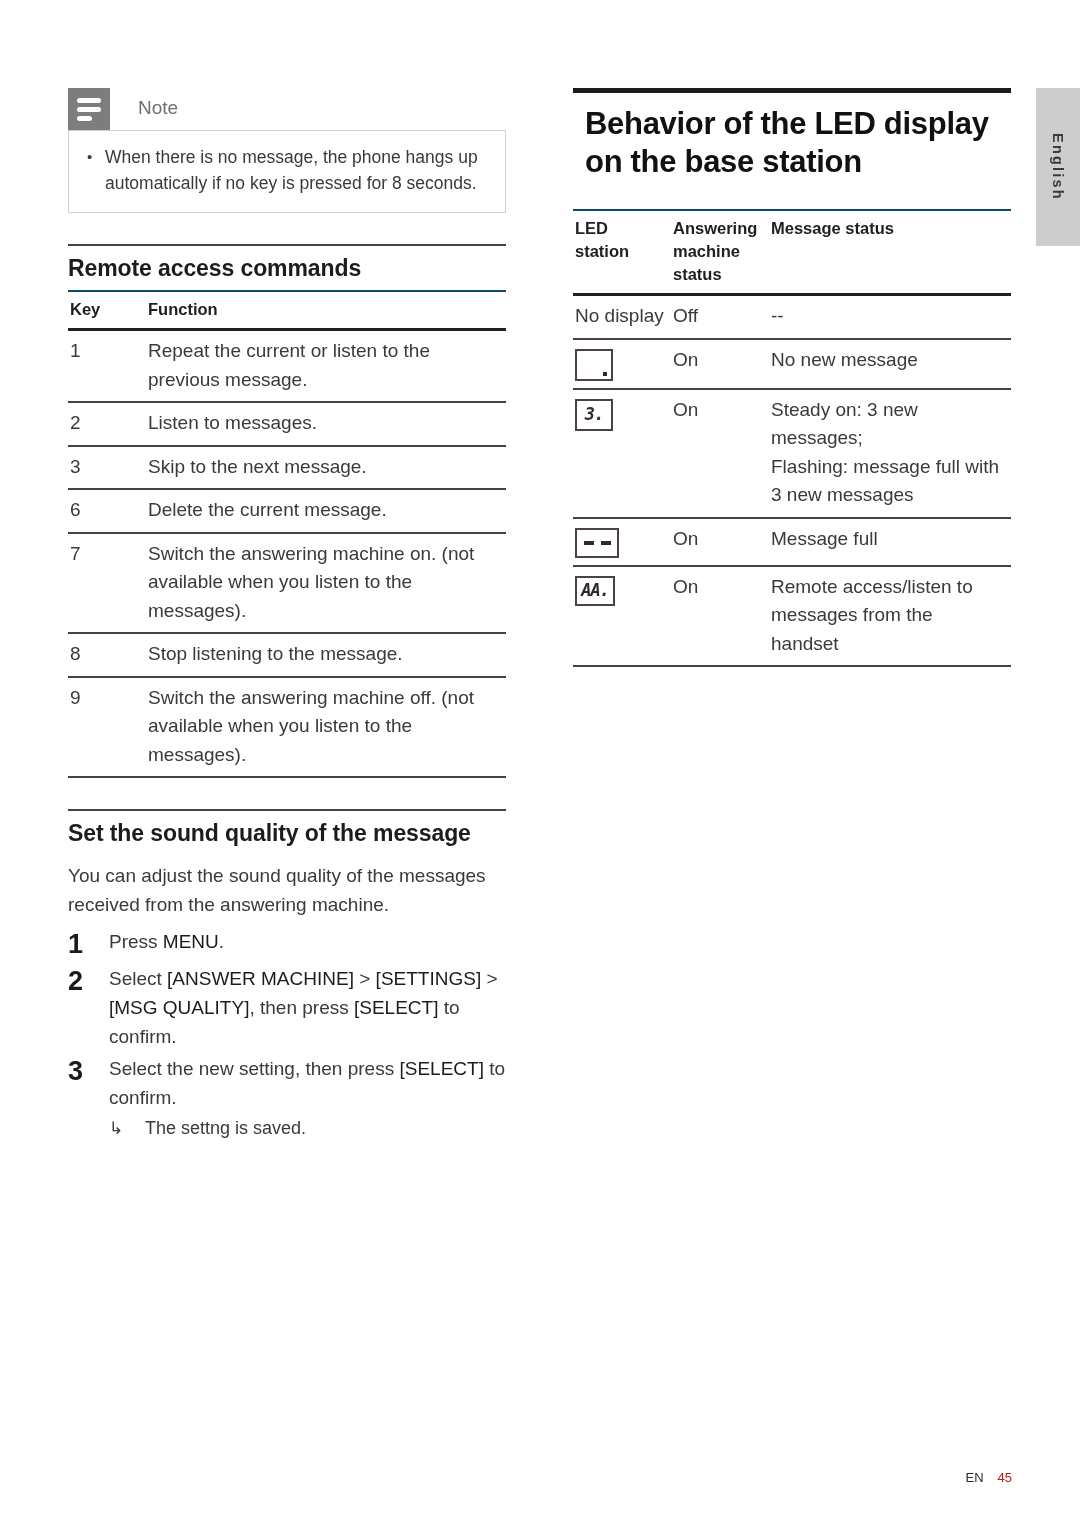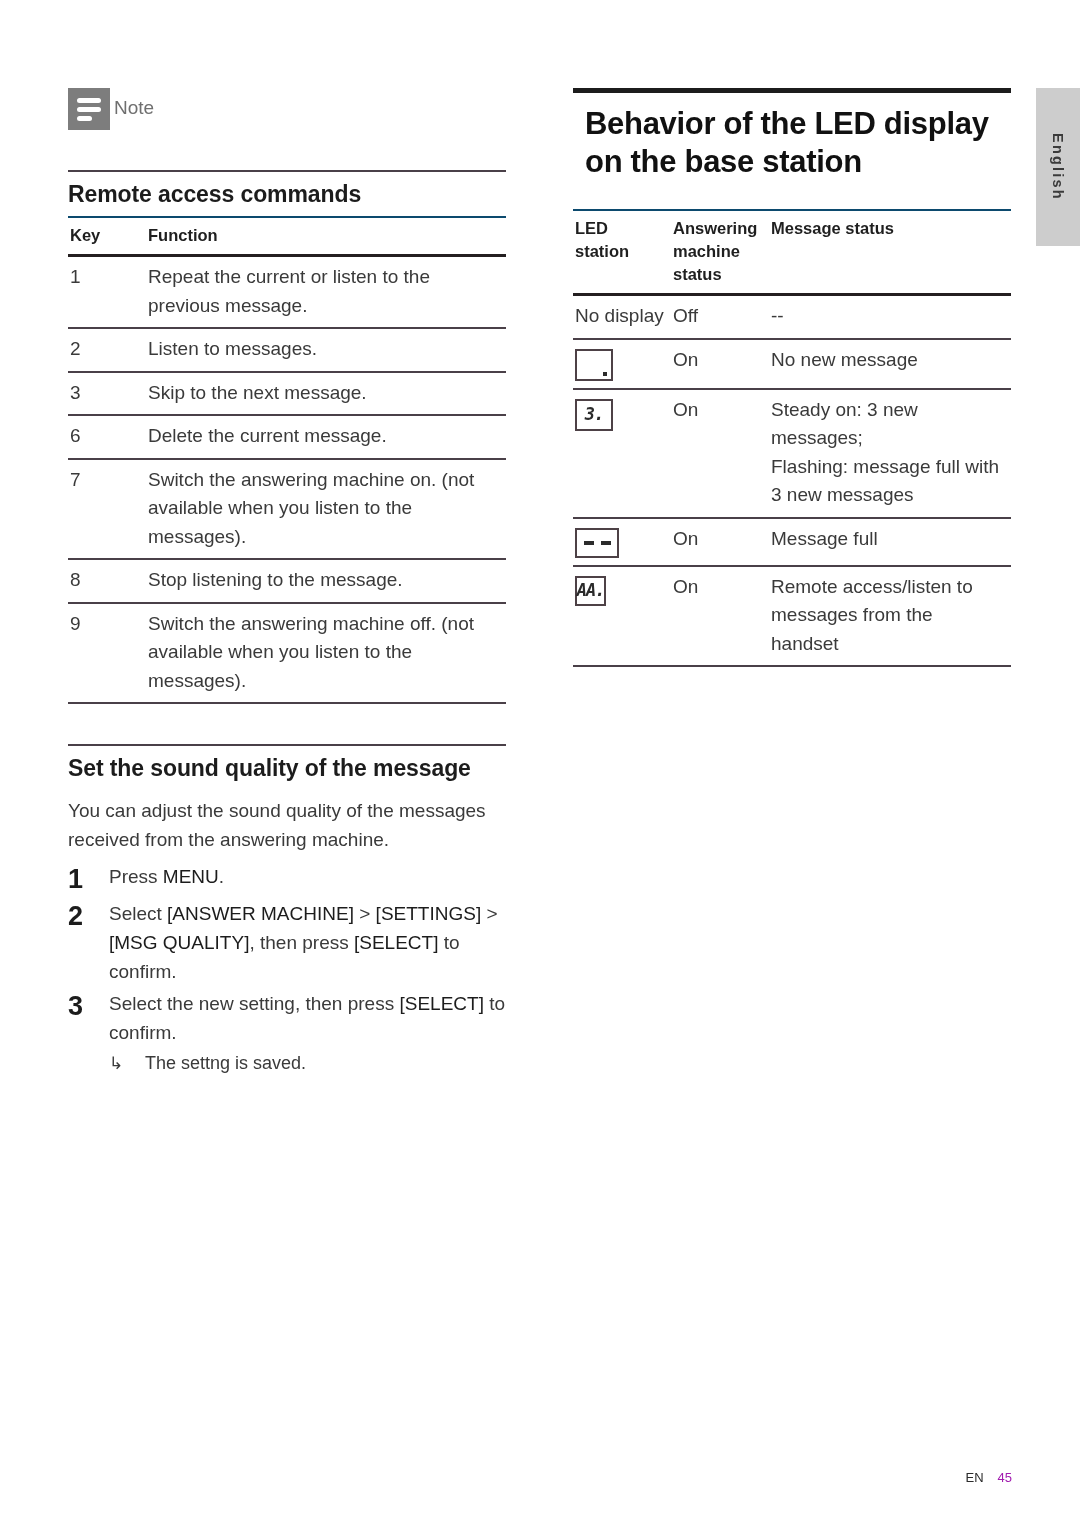--- a/index.html
+++ b/index.html
@@ -74,21 +74,21 @@
     height: 5px;
     background: #ffffff;
     border-radius: 3px;
   }
   .note-icon i.b1 { width: 24px; }
   .note-icon i.b2 { width: 24px; }
   .note-icon i.b3 { width: 15px; margin-right: 9px; }
   .note-title {
     font-size: 19px;
     color: #6f6f6f;
-    margin-left: 4px;
+    margin-left: 28px;
     line-height: 40px;
   }
   .note-body {
     border: 1px solid #cfcfcf;
     border-top: 1px solid #cfcfcf;
     padding: 14px 16px 16px 14px;
     box-sizing: border-box;
   }
   .note-list {
     margin: 0;
@@ -106,21 +106,21 @@
     content: "•";
     position: absolute;
     left: 4px;
     top: -1px;
     font-size: 15px;
     color: #3a3a3a;
   }
 
   
   .sec {
-    margin-top: 40px;
+    margin-top: 31px;
   }
   .sec-rule-thin {
     border-top: 2px solid #4a4048;
     height: 0;
   }
   .sec-title {
     font-size: 23px;
     font-weight: bold;
     color: #1c1c1c;
     margin: 9px 0 8px 0;
@@ -189,21 +189,21 @@
     border: 2px solid #4d4146;
     background: #ffffff;
     box-sizing: border-box;
     vertical-align: middle;
     position: relative;
     margin-top: 3px;
   }
   .led-box.sz1 { width: 38px; height: 32px; }
   .led-box.sz2 { width: 38px; height: 32px; }
   .led-box.sz3 { width: 44px; height: 30px; }
-  .led-box.sz4 { width: 31px; height: 30px; }
+  .led-box.sz4 { width: 40px; height: 30px; }
 
   .led-dot {
     position: absolute;
     right: 4px;
     bottom: 3px;
     width: 4px;
     height: 4px;
     background: #2b2b2b;
   }
   .led-digits {
@@ -282,41 +282,46 @@
   .footer {
     position: absolute;
     right: 68px;
     bottom: 42px;
     font-size: 13px;
     color: #2b2b2b;
     display: flex;
     gap: 14px;
     align-items: baseline;
   }
-  .footer .pg { color: #a21caf; }
+  .footer .pg { color: #b91c1c; }
 </style>
 </head>
 <body>
 
 <div class="page">
 
   <div class="lang-tab">
     <div class="lang-text">English</div>
   </div>
 
   <div class="col-left">
 
     <div>
       <div class="note-head">
         <div class="note-icon">
           <i class="b1"></i>
             <i class="b2"></i>
             <i class="b3"></i>
         </div>
         <div class="note-title">Note</div>
+      </div>
+      <div class="note-body">
+        <ul class="note-list">
+          <li>When there is no message, the phone hangs up automatically if no key is pressed for 8 seconds.</li>
+        </ul>
       </div>
     </div>
 
     <div class="sec">
       <div class="sec-rule-thin"></div>
       <div class="sec-title">Remote access commands</div>
 
       <table class="doc">
         <colgroup>
             <col class="tbl-key">

